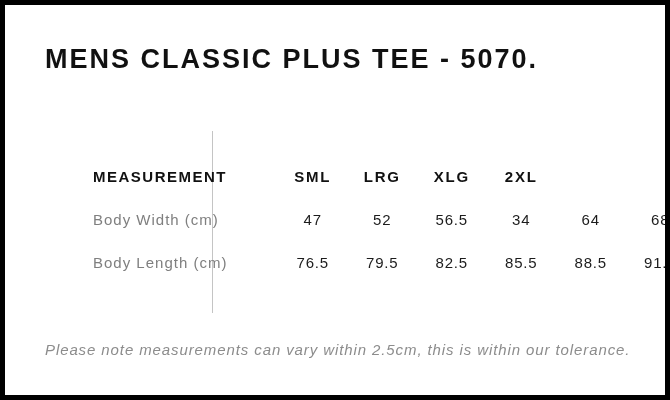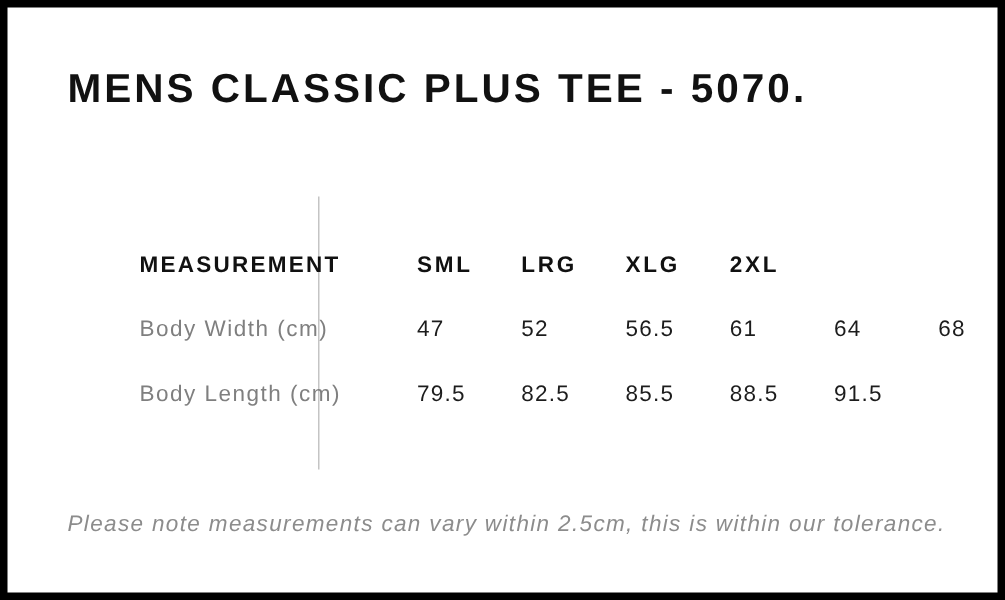--- a/index.html
+++ b/index.html
@@ -50,21 +50,21 @@
   }
 
   .row {
     display: grid;
     grid-template-columns: 185px repeat(6, 69.5px);
     align-items: center;
     height: 43px;
   }
 
   .cell {
-    text-align: left;
+    text-align: center;
     font-size: 15px;
     letter-spacing: 0.8px;
     color: var(--value-text, #1c1c1c);
     white-space: nowrap;
   }
 
   .label-cell {
     text-align: left;
     color: var(--label-text, #7f7f7f);
     letter-spacing: 1px;
@@ -109,27 +109,28 @@
       <div class="cell header-cell">LRG</div>
       <div class="cell header-cell">XLG</div>
       <div class="cell header-cell">2XL</div>
     </div>
 
     <div class="row">
       <div class="cell label-cell">Body Width (cm)</div>
       <div class="cell">47</div>
       <div class="cell">52</div>
       <div class="cell">56.5</div>
-      <div class="cell">61</div>
+      <div class="cell">34</div>
       <div class="cell">64</div>
       <div class="cell">68</div>
     </div>
 
     <div class="row">
       <div class="cell label-cell">Body Length (cm)</div>
+      <div class="cell">76.5</div>
       <div class="cell">79.5</div>
       <div class="cell">82.5</div>
       <div class="cell">85.5</div>
       <div class="cell">88.5</div>
       <div class="cell">91.5</div>
     </div>
 
   </div>
 
   <p class="note">Please note measurements can vary within 2.5cm, this is within our tolerance.</p>

